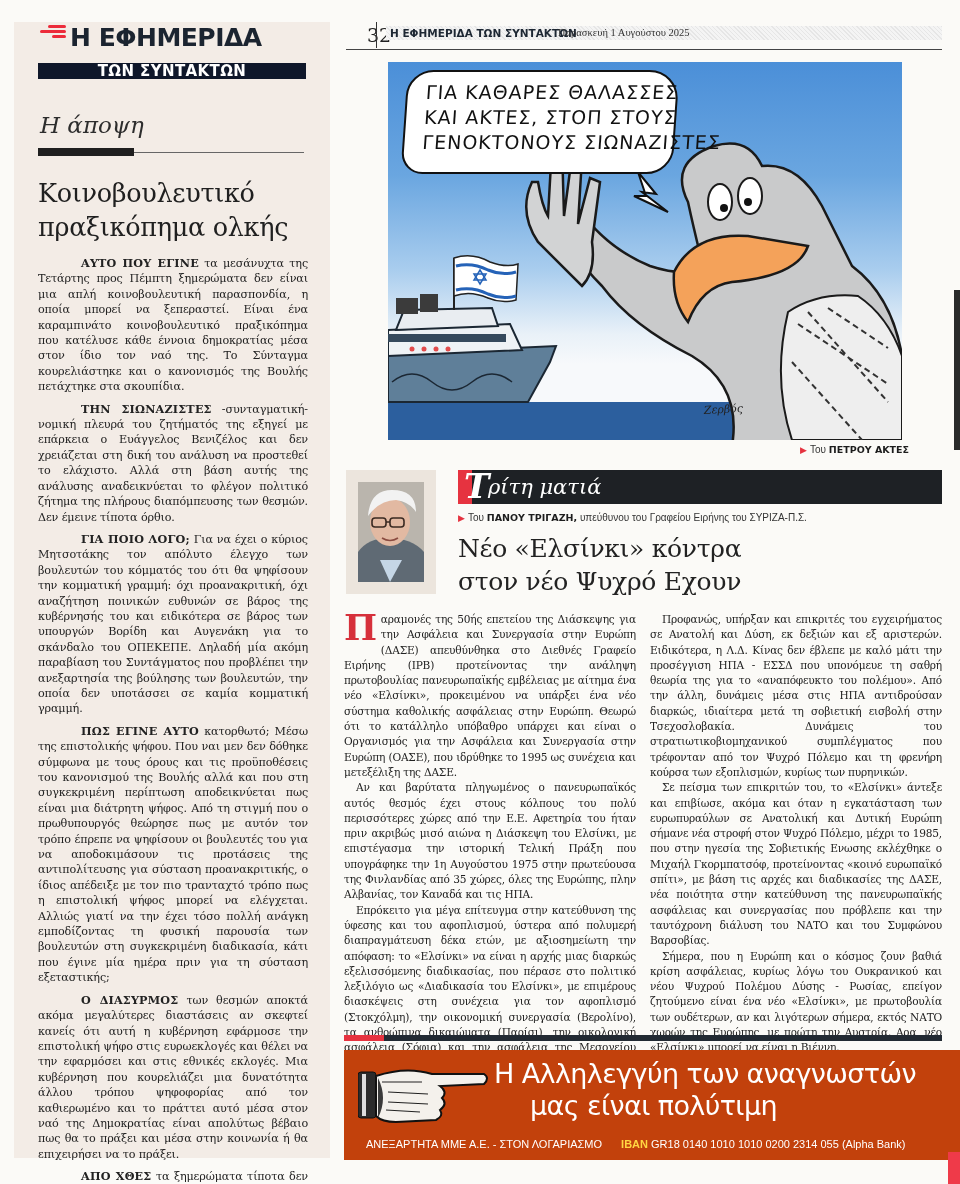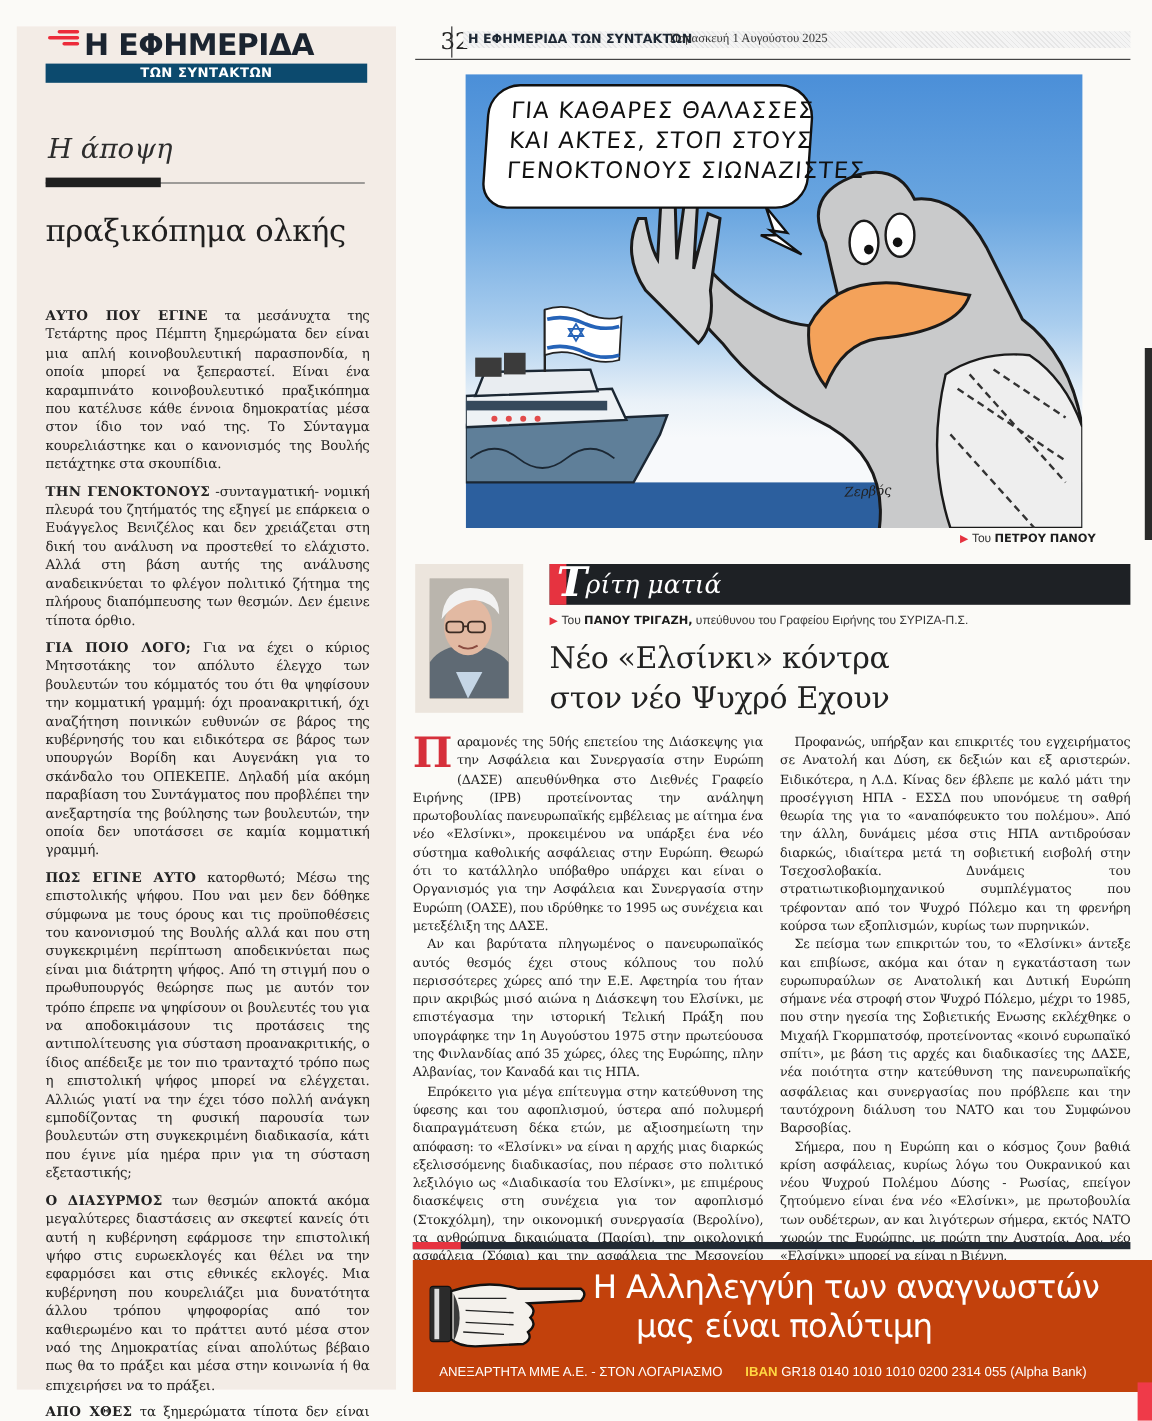--- a/index.html
+++ b/index.html
@@ -19,42 +19,42 @@
   .speed-lines { width: 28px; height: 16px; margin-right: 4px; position: relative; }
   .speed-lines i { position: absolute; right: 0; height: 3px; background: #ec2b3a; border-radius: 2px; }
   .speed-lines i:nth-child(1){ top: 1px; width: 18px; }
   .speed-lines i:nth-child(2){ top: 6px; width: 26px; }
   .speed-lines i:nth-child(3){ top: 11px; width: 14px; }
   .logo-text {
     font-family: "DejaVu Sans", sans-serif; font-weight: bold; font-size: 25px;
     letter-spacing: -0.5px; color: #1b2430; line-height: 28px;
   }
   .logo-sub {
-    margin-top: 1px; height: 16px; background: #0c4a6e; color: #fff;
+    margin-top: 11px; height: 16px; background: #0f172a; color: #fff;
     text-align: center; font-family: "DejaVu Sans", sans-serif; font-weight: bold;
-    font-size: 11px; line-height: 16px; letter-spacing: 0.4px;
+    font-size: 15px; line-height: 16px; letter-spacing: 0.4px;
   }
   .section-label {
     position: absolute; left: 40px; top: 112px;
     font-family: "DejaVu Serif", serif; font-style: italic; font-size: 23px; color: #2d2d2d;
   }
   .section-rule { position: absolute; left: 38px; top: 152px; width: 266px; height: 1px; background: #666; }
   .section-rule b { position: absolute; left: 0; top: -4px; width: 96px; height: 8px; background: #1f1f1f; }
   .editorial-title {
     position: absolute; left: 38px; top: 176px; width: 276px;
     font-family: "DejaVu Serif", serif; font-size: 25.5px; line-height: 34px; color: #202020;
     letter-spacing: -0.3px;
   }
   .editorial-body {
     position: absolute; left: 38px; top: 256px; width: 270px;
     font-family: "DejaVu Serif", serif; font-size: 11.2px; line-height: 15.4px;
     text-align: justify; color: #222; letter-spacing: -0.15px;
   }
   .editorial-body p { margin: 0 0 7px 0; }
-  .editorial-body .lead { font-weight: bold; letter-spacing: 0.2px; }
+  .editorial-body .lead { font-weight: bold; letter-spacing: 0.2px; margin-left: 43px; }
 
   
   .page-header { position: absolute; left: 346px; top: 22px; width: 596px; height: 26px; }
   .page-number {
     position: absolute; left: 0; top: 0; width: 32px; text-align: left;
     font-family: "DejaVu Serif", serif; font-size: 19px; line-height: 26px; color: #222; margin-left: 21px;
   }
   .page-header .vsep { position: absolute; left: 30px; top: 0; width: 1px; height: 26px; background: #333; }
   .page-header .band {
     position: absolute; left: 40px; top: 4px; right: 0; height: 14px;
@@ -182,26 +182,27 @@
   </div>
   <div class="logo-sub">ΤΩΝ ΣΥΝΤΑΚΤΩΝ</div>
 </div>
 
 <div class="section-label">Η άποψη</div>
 <div class="section-rule">
     <b></b>
   </div>
 
 <div class="editorial-title">
+  <div>Κοινοβουλευτικό</div>
   <div>πραξικόπημα ολκής</div>
 </div>
 
 <div class="editorial-body">
   <p><span class="lead">ΑΥΤΟ ΠΟΥ ΕΓΙΝΕ</span><span> τα μεσάνυχτα της Τετάρτης προς Πέμπτη ξημερώματα δεν είναι μια απλή κοινοβουλευτική παρασπονδία, η οποία μπορεί να ξεπεραστεί. Είναι ένα καραμπινάτο κοινοβουλευτικό πραξικόπημα που κατέλυσε κάθε έννοια δημοκρατίας μέσα στον ίδιο τον ναό της. Το Σύνταγμα κουρελιάστηκε και ο κανονισμός της Βουλής πετάχτηκε στα σκουπίδια.</span></p>
-  <p><span class="lead">ΤΗΝ ΓΕΝΟΚΤΟΝΟΥΣ</span><span> -συνταγματική- νομική πλευρά του ζητήματός της εξηγεί με επάρκεια ο Ευάγγελος Βενιζέλος και δεν χρειάζεται στη δική του ανάλυση να προστεθεί το ελάχιστο. Αλλά στη βάση αυτής της ανάλυσης αναδεικνύεται το φλέγον πολιτικό ζήτημα της πλήρους διαπόμπευσης των θεσμών. Δεν έμεινε τίποτα όρθιο.</span></p>
+  <p><span class="lead">ΤΗΝ ΣΙΩΝΑΖΙΣΤΕΣ</span><span> -συνταγματική- νομική πλευρά του ζητήματός της εξηγεί με επάρκεια ο Ευάγγελος Βενιζέλος και δεν χρειάζεται στη δική του ανάλυση να προστεθεί το ελάχιστο. Αλλά στη βάση αυτής της ανάλυσης αναδεικνύεται το φλέγον πολιτικό ζήτημα της πλήρους διαπόμπευσης των θεσμών. Δεν έμεινε τίποτα όρθιο.</span></p>
   <p><span class="lead">ΓΙΑ ΠΟΙΟ ΛΟΓΟ;</span><span> Για να έχει ο κύριος Μητσοτάκης τον απόλυτο έλεγχο των βουλευτών του κόμματός του ότι θα ψηφίσουν την κομματική γραμμή: όχι προανακριτική, όχι αναζήτηση ποινικών ευθυνών σε βάρος της κυβέρνησής του και ειδικότερα σε βάρος των υπουργών Βορίδη και Αυγενάκη για το σκάνδαλο του ΟΠΕΚΕΠΕ. Δηλαδή μία ακόμη παραβίαση του Συντάγματος που προβλέπει την ανεξαρτησία της βούλησης των βουλευτών, την οποία δεν υποτάσσει σε καμία κομματική γραμμή.</span></p>
   <p><span class="lead">ΠΩΣ ΕΓΙΝΕ ΑΥΤΟ</span><span> κατορθωτό; Μέσω της επιστολικής ψήφου. Που ναι μεν δεν δόθηκε σύμφωνα με τους όρους και τις προϋποθέσεις του κανονισμού της Βουλής αλλά και που στη συγκεκριμένη περίπτωση αποδεικνύεται πως είναι μια διάτρητη ψήφος. Από τη στιγμή που ο πρωθυπουργός θεώρησε πως με αυτόν τον τρόπο έπρεπε να ψηφίσουν οι βουλευτές του για να αποδοκιμάσουν τις προτάσεις της αντιπολίτευσης για σύσταση προανακριτικής, ο ίδιος απέδειξε με τον πιο τρανταχτό τρόπο πως η επιστολική ψήφος μπορεί να ελέγχεται. Αλλιώς γιατί να την έχει τόσο πολλή ανάγκη εμποδίζοντας τη φυσική παρουσία των βουλευτών στη συγκεκριμένη διαδικασία, κάτι που έγινε μία ημέρα πριν για τη σύσταση εξεταστικής;</span></p>
   <p><span class="lead">Ο ΔΙΑΣΥΡΜΟΣ</span><span> των θεσμών αποκτά ακόμα μεγαλύτερες διαστάσεις αν σκεφτεί κανείς ότι αυτή η κυβέρνηση εφάρμοσε την επιστολική ψήφο στις ευρωεκλογές και θέλει να την εφαρμόσει και στις εθνικές εκλογές. Μια κυβέρνηση που κουρελιάζει μια δυνατότητα άλλου τρόπου ψηφοφορίας από τον καθιερωμένο και το πράττει αυτό μέσα στον ναό της Δημοκρατίας είναι απολύτως βέβαιο πως θα το πράξει και μέσα στην κοινωνία ή θα επιχειρήσει να το πράξει.</span></p>
   <p><span class="lead">ΑΠΟ ΧΘΕΣ</span><span> τα ξημερώματα τίποτα δεν είναι ίδιο στην ελληνική δημοκρατία. Εχουν τρωθεί τα πάντα. Και μόνο μια νέα δημοκρατική κυβέρνηση μπορεί να επαναφέρει τη νομιμότητα.</span></p>
 </div>
 
 <div class="page-header">
   <span class="page-number">32</span>
   <span class="vsep"></span>
   <span class="band"></span>
@@ -258,21 +259,21 @@
 
     <text x="316" y="352" font-family="DejaVu Serif, serif" font-style="italic" font-size="11" fill="#222" transform="rotate(-3 316 352)">Ζερβός</text>
   </svg>
   <div class="speech-bubble">
     <div>ΓΙΑ ΚΑΘΑΡΕΣ ΘΑΛΑΣΣΕΣ</div>
     <div>ΚΑΙ ΑΚΤΕΣ, ΣΤΟΠ ΣΤΟΥΣ</div>
     <div>ΓΕΝΟΚΤΟΝΟΥΣ ΣΙΩΝΑΖΙΣΤΕΣ</div>
   </div>
 </div>
 <div class="cartoon-credit">
-  <span class="tri">▶</span><span>Του</span> <b>ΠΕΤΡΟΥ ΠΑΝΟΥ</b>
+  <span class="tri">▶</span><span>Του</span> <b>ΠΕΤΡΟΥ ΑΚΤΕΣ</b>
 </div>
 
 <div class="author-photo">
   <div class="inner">
     <svg width="66" height="100" viewBox="0 0 66 100">
       <rect x="0" y="0" width="66" height="100" fill="#bab5ad"></rect>
       <path d="M0,100 l0,-30 q10,-14 30,-14 q24,0 36,14 l0,30 z" fill="#5f6a74"></path>
       <path d="M22,78 l10,22 l12,-22 z" fill="#c5d6e6"></path>
       <ellipse cx="32" cy="40" rx="20" ry="24" fill="#e2b9a2"></ellipse>
       <path d="M10,34 q2,-26 24,-26 q24,0 24,22 q-6,-10 -20,-12 q-16,0 -28,16 z" fill="#f2f2f2"></path>

